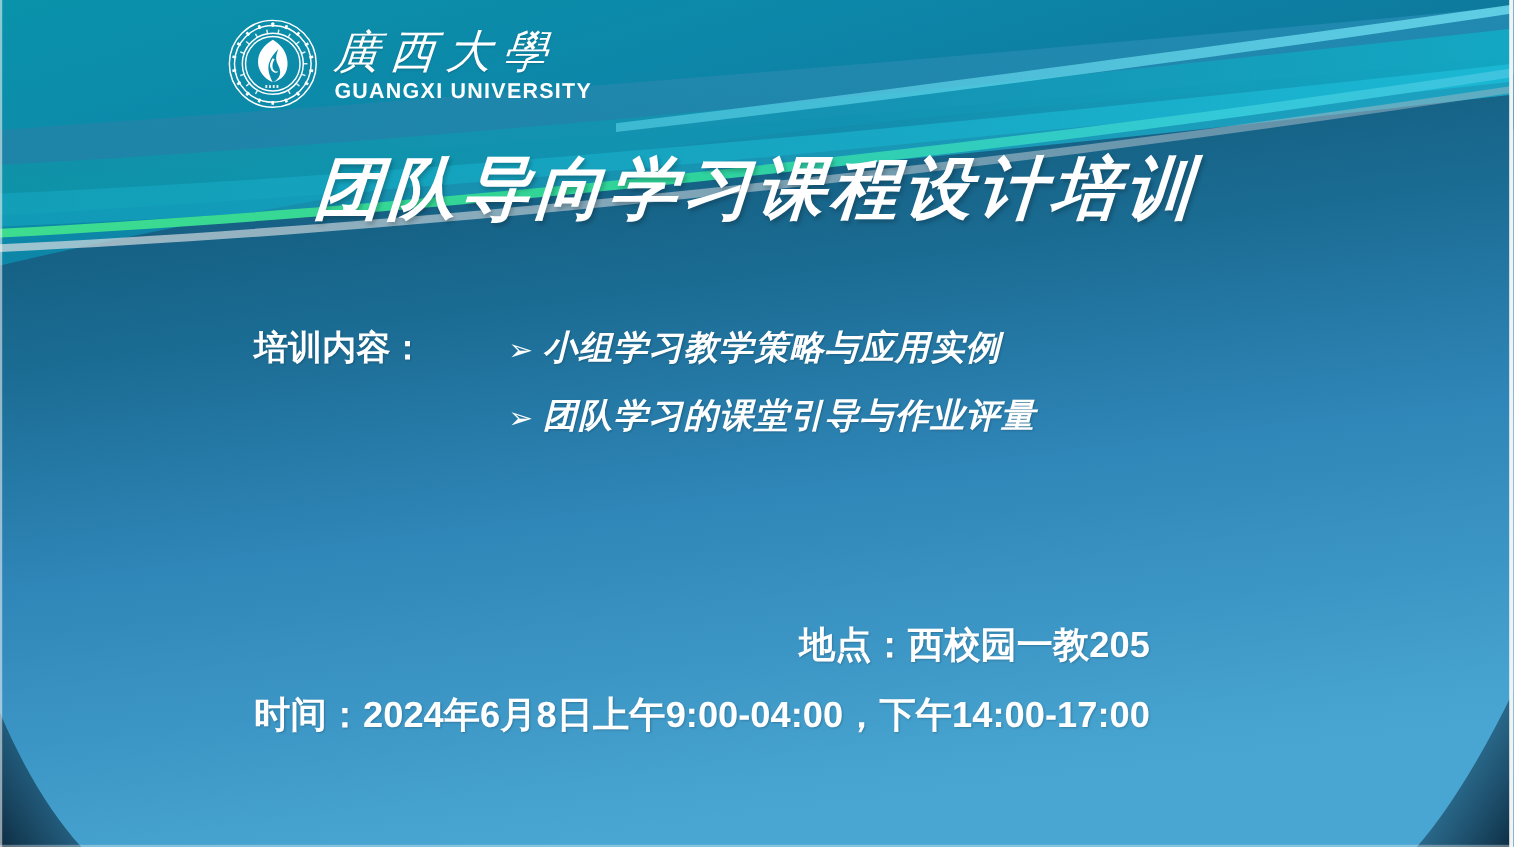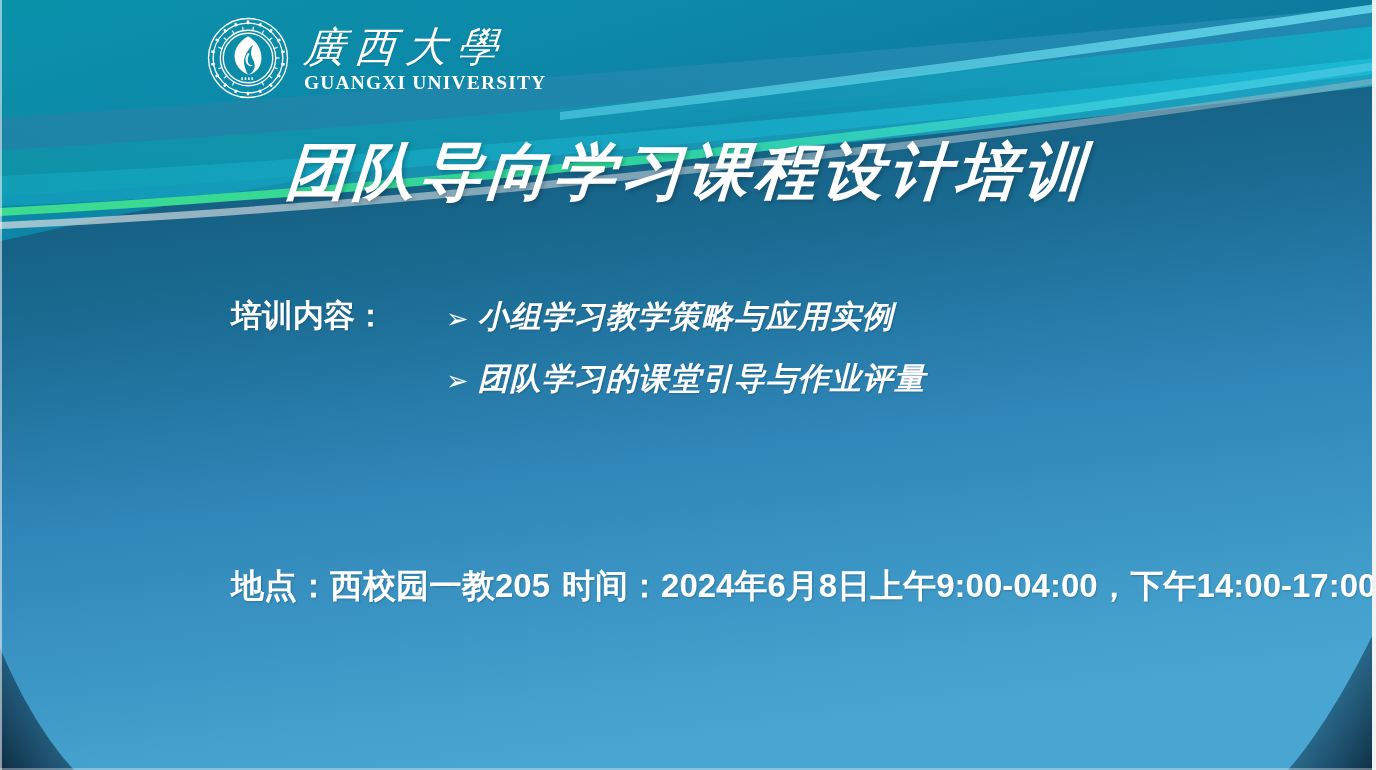--- a/index.html
+++ b/index.html
@@ -118,21 +118,21 @@
     line-height: 46px;
     color: #ffffff;
     letter-spacing: 10px;
     font-weight: 400;
     font-style: italic;
     white-space: nowrap;
     text-shadow: 0 1px 2px rgba(0,0,0,0.18);
     transform: skewX(-5deg);
   }
   .logo-en {
-    font-family: Liberation Serif, serif;
+    font-family: Liberation Sans, sans-serif;
     font-size: 19.5px;
     line-height: 22px;
     font-weight: 700;
     color: #ffffff;
     letter-spacing: 1.15px;
     white-space: nowrap;
   }
 
   
   .slide-title {
@@ -155,21 +155,21 @@
   }
 
   
   .content-block {
     position: absolute;
     left: 231px;
     top: 286px;
     z-index: 20;
     display: flex;
     align-items: flex-start;
-    gap: 0;
+    gap: 16px;
   }
   .content-label {
     font-family: "Liberation Sans", "DejaVu Sans", sans-serif;
     font-size: 31px;
     line-height: 60px;
     font-weight: 700;
     color: #ffffff;
     white-space: nowrap;
     width: 215px;
     flex: 0 0 215px;
@@ -207,21 +207,21 @@
     font-style: italic;
   }
 
   
   .details-block {
     position: absolute;
     left: 231px;
     top: 560px;
     z-index: 20;
     display: flex;
-    flex-direction: row;
+    flex-direction: column;
     gap: 12px;
     align-items: flex-end;
   }
   .detail-line {
     font-family: "Liberation Sans", "DejaVu Sans", sans-serif;
     font-size: 33px;
     line-height: 52px;
     font-weight: 700;
     color: #ffffff;
     white-space: nowrap;

